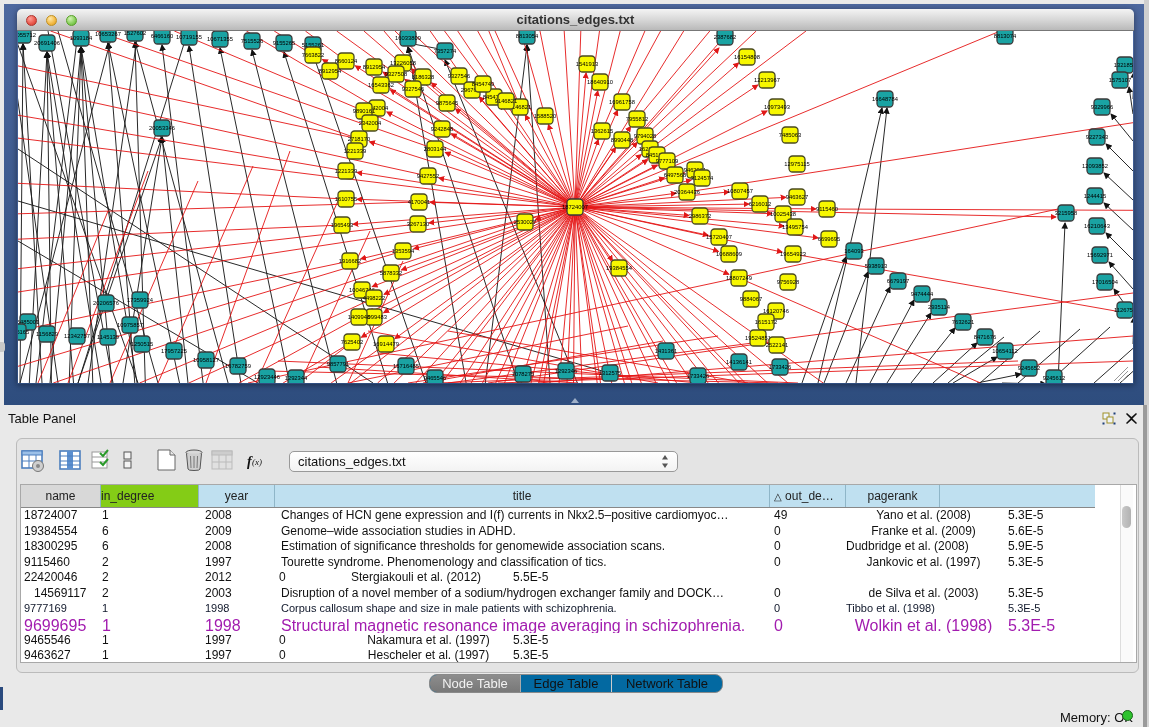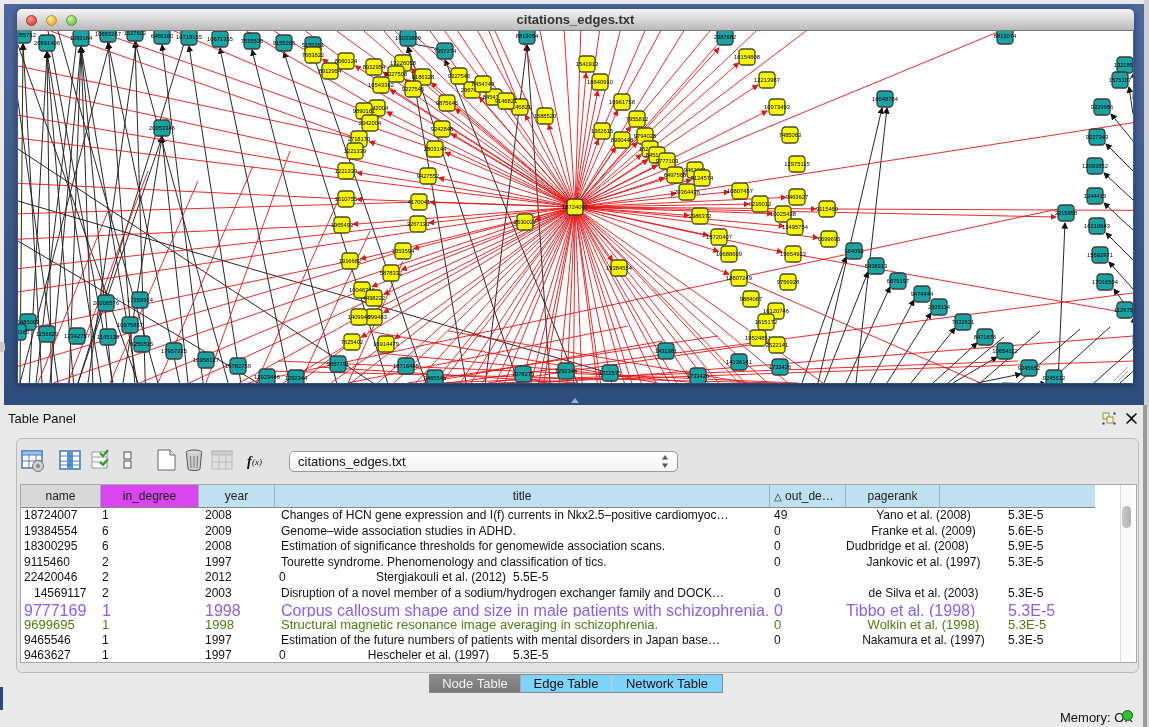--- a/index.html
+++ b/index.html
@@ -931,21 +931,21 @@
 <div class="abs" style="left:289px;top:451px;width:389px;height:21px;background:linear-gradient(#fff,#f3f3f3);border:1px solid #999;border-radius:5px;font-size:13px;color:#111;line-height:19px;padding-left:8px">citations_edges.txt
   <svg class="abs" style="right:8px;top:3px" width="8" height="13" viewBox="0 0 8 13">
       <path d="M4,0 L7,4.5 L1,4.5 z" fill="#555"></path>
       <path d="M4,13 L7,8.5 L1,8.5 z" fill="#555"></path>
     </svg>
 </div>
 
 <div class="abs" style="left:20px;top:484px;width:1117px;height:179px;background:#fff;border:1px solid #a8a8a8;overflow:hidden;">
 <div style="display:flex;height:23px;font-size:12px;color:#222;border-bottom:1px solid #888;background:#bfe0f0;width:1074px">
       <div style="width:80px;text-align:center;line-height:22px;background:#d8d8d8;border-right:1px solid #8fb6c8;overflow:hidden;white-space:nowrap">name</div>
-      <div style="width:98px;text-align:center;line-height:22px;background:#d946ef;border-right:1px solid #8fb6c8;overflow:hidden;white-space:nowrap">in_degree</div>
+      <div style="width:98px;text-align:left;line-height:22px;background:#84cc16;border-right:1px solid #8fb6c8;overflow:hidden;white-space:nowrap">in_degree</div>
       <div style="width:76px;text-align:center;line-height:22px;background:#bfe0f0;border-right:1px solid #8fb6c8;overflow:hidden;white-space:nowrap">year</div>
       <div style="width:495px;text-align:center;line-height:22px;background:#bfe0f0;border-right:1px solid #8fb6c8;overflow:hidden;white-space:nowrap">title</div>
       <div style="width:76px;text-align:center;line-height:22px;background:#bfe0f0;border-right:1px solid #8fb6c8;overflow:hidden;white-space:nowrap;text-align:left;padding-left:4px"><span style="font-size:10px">△</span> out_de…</div>
       <div style="width:94px;text-align:center;line-height:22px;background:#bfe0f0;border-right:1px solid #8fb6c8;overflow:hidden;white-space:nowrap">pagerank</div>
     </div>
     <div style="display:flex;height:15.6px;font-size:12px;color:#111;white-space:nowrap">
       <div style="width:80px;padding-left:3px;overflow:hidden">18724007</div>
       <div style="width:98px;padding-left:1px;overflow:hidden">1</div>
       <div style="width:76px;padding-left:6px;overflow:hidden">2008</div>
       <div style="width:495px;padding-left:6px;overflow:hidden">Changes of HCN gene expression and I(f) currents in Nkx2.5–positive cardiomyoc…</div>
@@ -978,73 +978,72 @@
       <div style="width:495px;padding-left:6px;overflow:hidden">Tourette syndrome. Phenomenology and classification of tics.</div>
       <div style="width:76px;padding-left:4px;overflow:hidden">0</div>
       <div style="width:155px;text-align:center;overflow:hidden">Jankovic et al. (1997)</div>
       <div style="width:94px;padding-left:7px;overflow:hidden">5.3E-5</div>
     </div>
     <div style="display:flex;height:15.6px;font-size:12px;color:#111;white-space:nowrap">
       <div style="width:80px;padding-left:3px;overflow:hidden">22420046</div>
       <div style="width:98px;padding-left:1px;overflow:hidden">2</div>
       <div style="width:76px;padding-left:6px;overflow:hidden">2012</div>
       <div style="width:76px;padding-left:4px;overflow:hidden">0</div>
-      <div style="width:155px;text-align:right;overflow:hidden">Stergiakouli et al. (2012)</div>
+      <div style="width:155px;text-align:left;overflow:hidden">Stergiakouli et al. (2012)</div>
       <div style="width:94px;padding-left:7px;overflow:hidden">5.5E-5</div>
     </div>
     <div style="display:flex;height:15.6px;font-size:12px;color:#111;white-space:nowrap">
       <div style="width:80px;padding-left:13px;overflow:hidden">14569117</div>
       <div style="width:98px;padding-left:1px;overflow:hidden">2</div>
       <div style="width:76px;padding-left:6px;overflow:hidden">2003</div>
       <div style="width:495px;padding-left:6px;overflow:hidden">Disruption of a novel member of a sodium/hydrogen exchanger family and DOCK…</div>
       <div style="width:76px;padding-left:4px;overflow:hidden">0</div>
       <div style="width:155px;text-align:center;overflow:hidden">de Silva et al. (2003)</div>
       <div style="width:94px;padding-left:7px;overflow:hidden">5.3E-5</div>
     </div>
-    <div style="display:flex;height:15.6px;font-size:16px;color:#8b5cf6;white-space:nowrap">
+    <div style="display:flex;height:15.6px;font-size:11px;color:#0f172a;white-space:nowrap">
       <div style="width:80px;padding-left:3px;overflow:hidden">9777169</div>
       <div style="width:98px;padding-left:1px;overflow:hidden">1</div>
       <div style="width:76px;padding-left:6px;overflow:hidden">1998</div>
       <div style="width:495px;padding-left:6px;overflow:hidden">Corpus callosum shape and size in male patients with schizophrenia.</div>
       <div style="width:76px;padding-left:4px;overflow:hidden">0</div>
       <div style="width:155px;overflow:hidden">Tibbo et al. (1998)</div>
       <div style="width:94px;padding-left:7px;overflow:hidden">5.3E-5</div>
     </div>
-    <div style="display:flex;height:15.6px;font-size:13px;color:#4d7c0f;white-space:nowrap">
+    <div style="display:flex;height:15.6px;font-size:16px;color:#a21caf;white-space:nowrap">
       <div style="width:80px;padding-left:3px;overflow:hidden">9699695</div>
       <div style="width:98px;padding-left:1px;overflow:hidden">1</div>
       <div style="width:76px;padding-left:6px;overflow:hidden">1998</div>
       <div style="width:495px;padding-left:6px;overflow:hidden">Structural magnetic resonance image averaging in schizophrenia.</div>
       <div style="width:76px;padding-left:4px;overflow:hidden">0</div>
       <div style="width:155px;text-align:center;overflow:hidden">Wolkin et al. (1998)</div>
       <div style="width:94px;padding-left:7px;overflow:hidden">5.3E-5</div>
     </div>
     <div style="display:flex;height:15.6px;font-size:12px;color:#111;white-space:nowrap">
       <div style="width:80px;padding-left:3px;overflow:hidden">9465546</div>
       <div style="width:98px;padding-left:1px;overflow:hidden">1</div>
       <div style="width:76px;padding-left:6px;overflow:hidden">1997</div>
-      <div style="width:495px;padding-left:6px;overflow:hidden">Estimation of the future numbers of patients with mental disorders in Japan base…</div>
       <div style="width:76px;padding-left:4px;overflow:hidden">0</div>
       <div style="width:155px;text-align:center;overflow:hidden">Nakamura et al. (1997)</div>
       <div style="width:94px;padding-left:7px;overflow:hidden">5.3E-5</div>
     </div>
     <div style="display:flex;height:15.6px;font-size:12px;color:#111;white-space:nowrap">
       <div style="width:80px;padding-left:3px;overflow:hidden">9463627</div>
       <div style="width:98px;padding-left:1px;overflow:hidden">1</div>
       <div style="width:76px;padding-left:6px;overflow:hidden">1997</div>
       <div style="width:76px;padding-left:4px;overflow:hidden">0</div>
       <div style="width:155px;text-align:center;overflow:hidden">Hescheler et al. (1997)</div>
       <div style="width:94px;padding-left:7px;overflow:hidden">5.3E-5</div>
     </div>
 </div>
 
 <div class="abs" style="left:1120px;top:485px;width:13px;height:177px;background:#fafafa;border-left:1px solid #ddd"></div>
 <div class="abs" style="left:1122px;top:506px;width:9px;height:22px;background:linear-gradient(90deg,#c8c8c8,#b2b2b2);border-radius:5px"></div>
 
-<div class="abs" style="left:429px;top:674px;width:294px;height:19px;border:1px solid #8a8a8a;border-radius:0;overflow:hidden;display:flex;font-size:13px;line-height:18px;background:#7dd3fc">
+<div class="abs" style="left:429px;top:674px;width:294px;height:19px;border:1px solid #8a8a8a;border-radius:8px;overflow:hidden;display:flex;font-size:13px;line-height:18px;background:#0369a1">
   <div style="width:90px;text-align:center;background:linear-gradient(#8d8d8d,#787878);color:#f2f2f2">Node Table</div>
   <div style="width:91px;text-align:center;color:#111;border-left:1px solid #aaa">Edge Table</div>
   <div style="width:111px;text-align:center;color:#111;border-left:1px solid #ccc">Network Table</div>
 </div>
 
 <div class="abs" style="left:1060px;top:710px;font-size:13px;color:#111">Memory: OK</div>
 <div class="abs" style="left:1122px;top:710px;width:11px;height:11px;border-radius:50%;background:#2fc32f;border:1px solid #1a651a"></div>
 <div class="abs" style="left:1143px;top:405px;width:4px;height:322px;background:#9a9a9a"></div>
 <div class="abs" style="left:1147px;top:405px;width:2px;height:322px;background:#d5d5d5"></div>
 <div class="abs" style="left:0;top:687px;width:3px;height:23px;background:#2a4a7e"></div>

